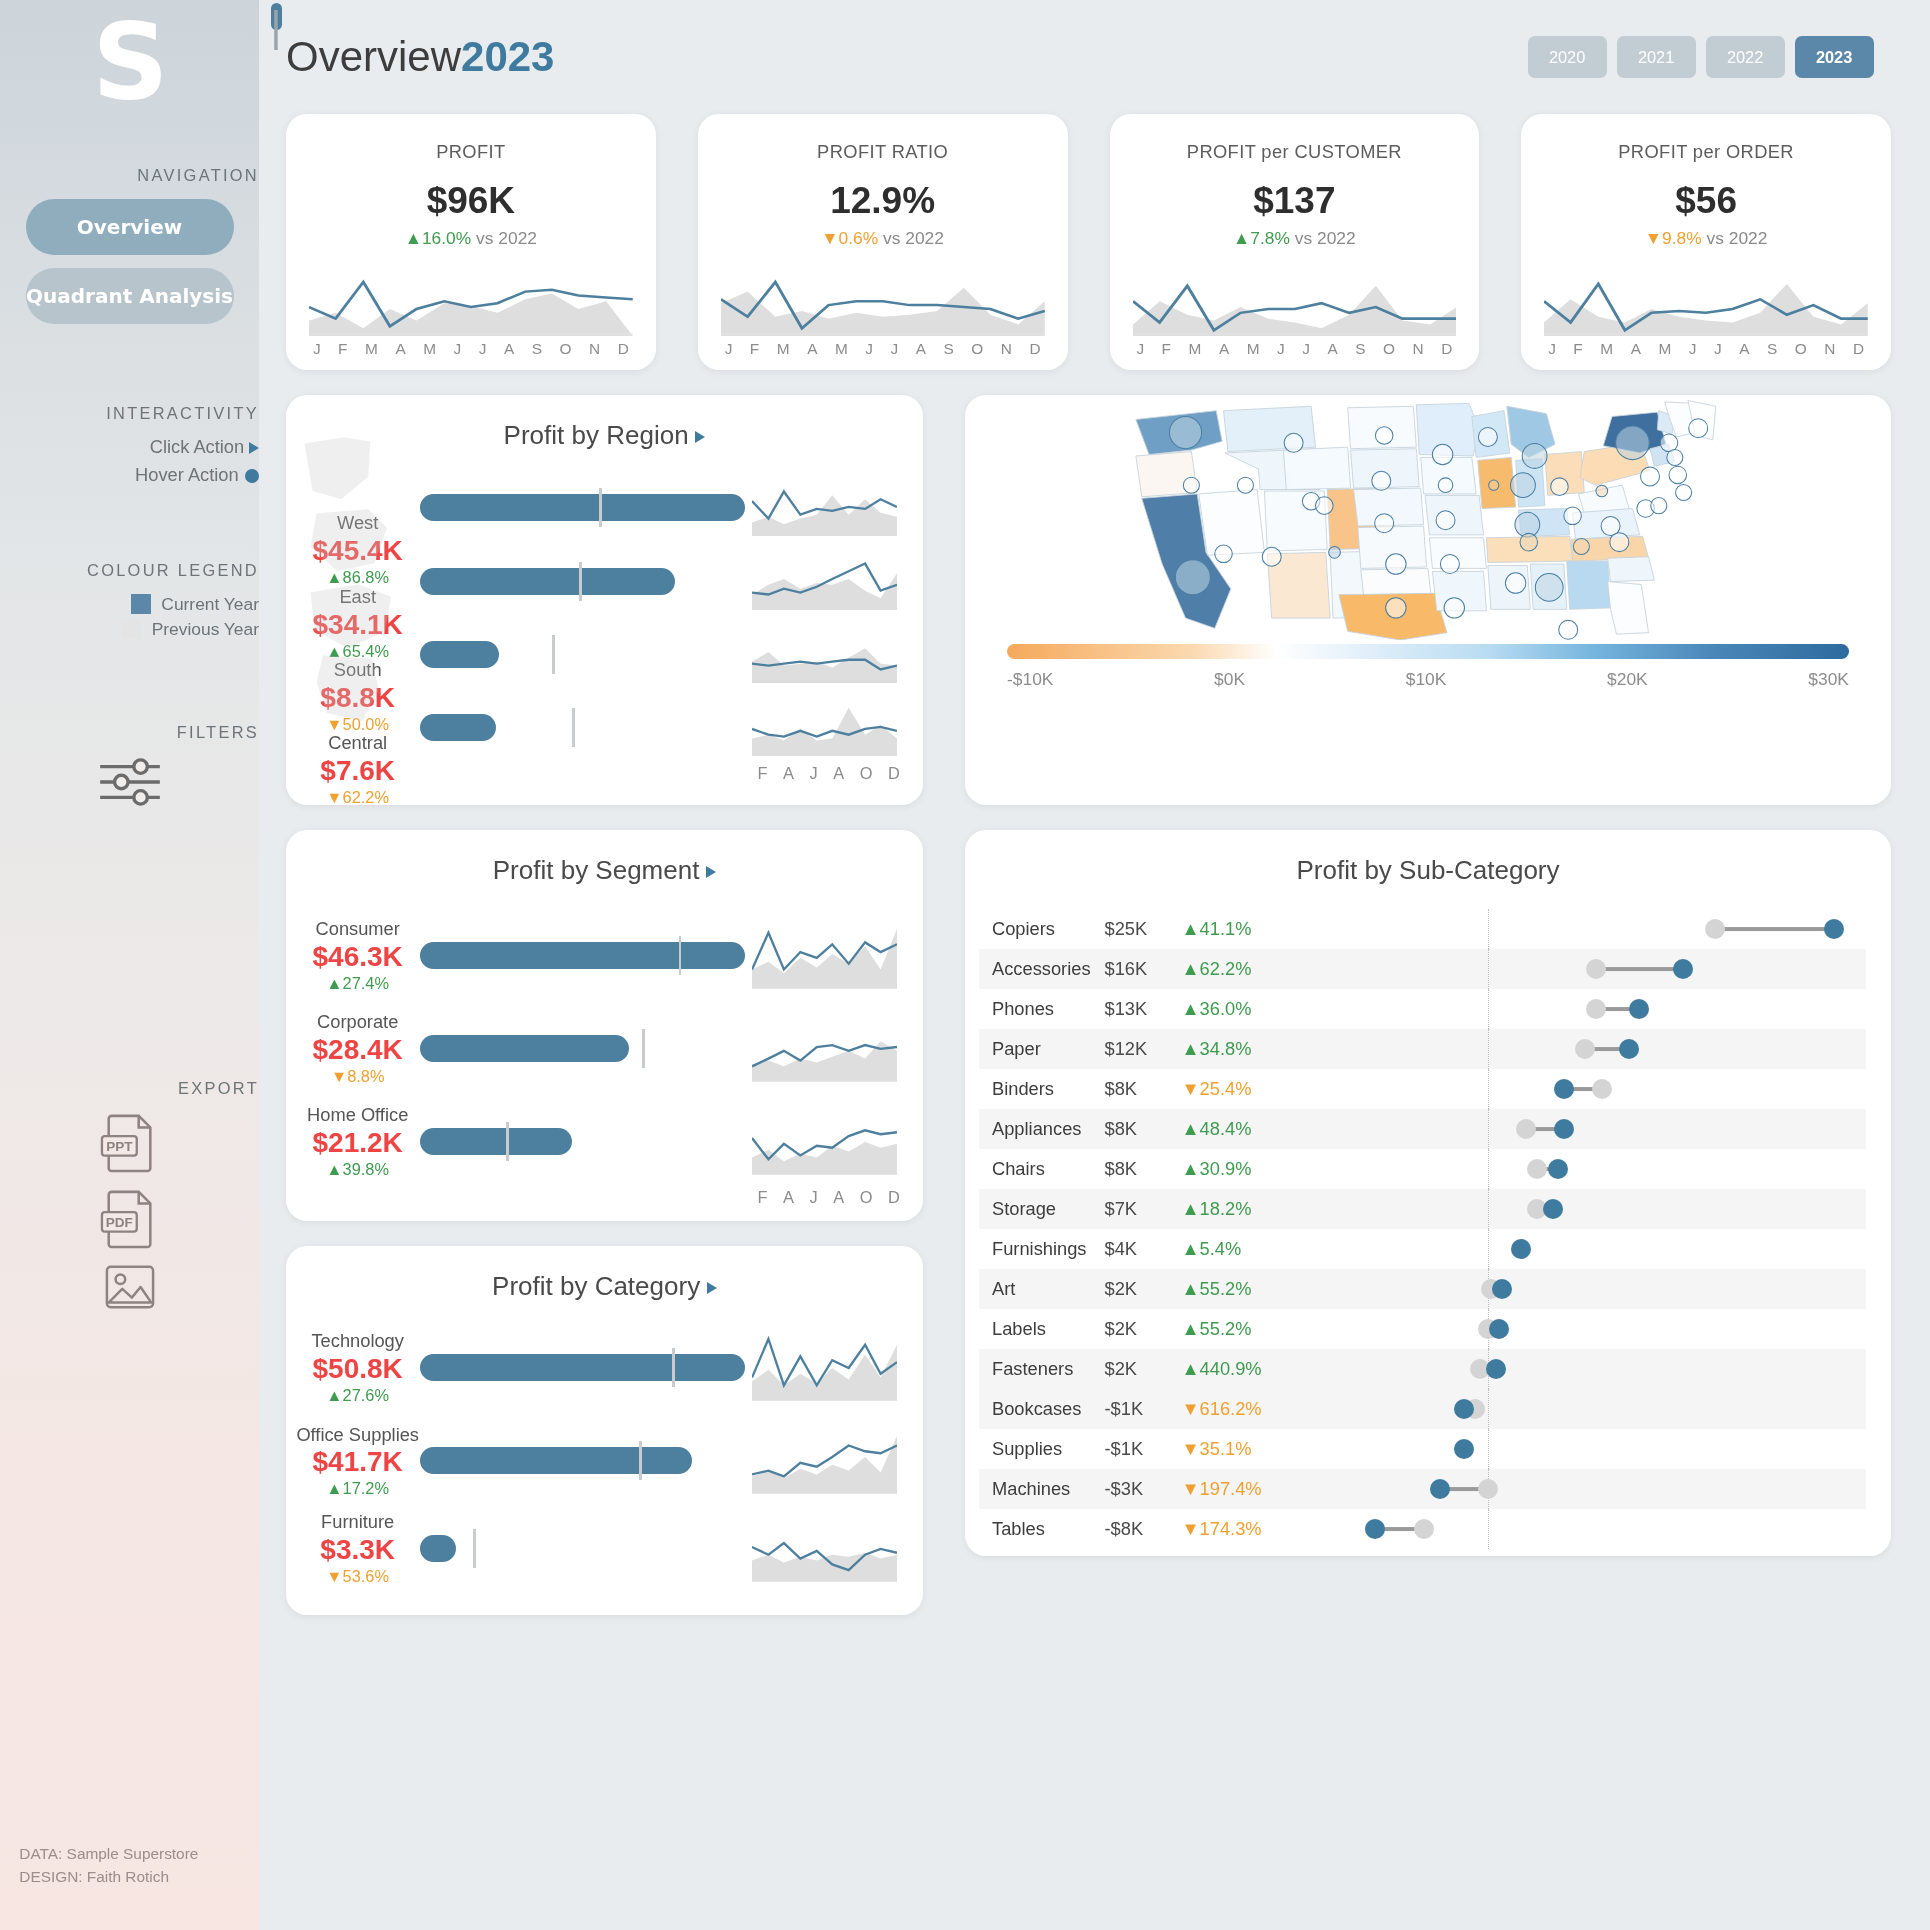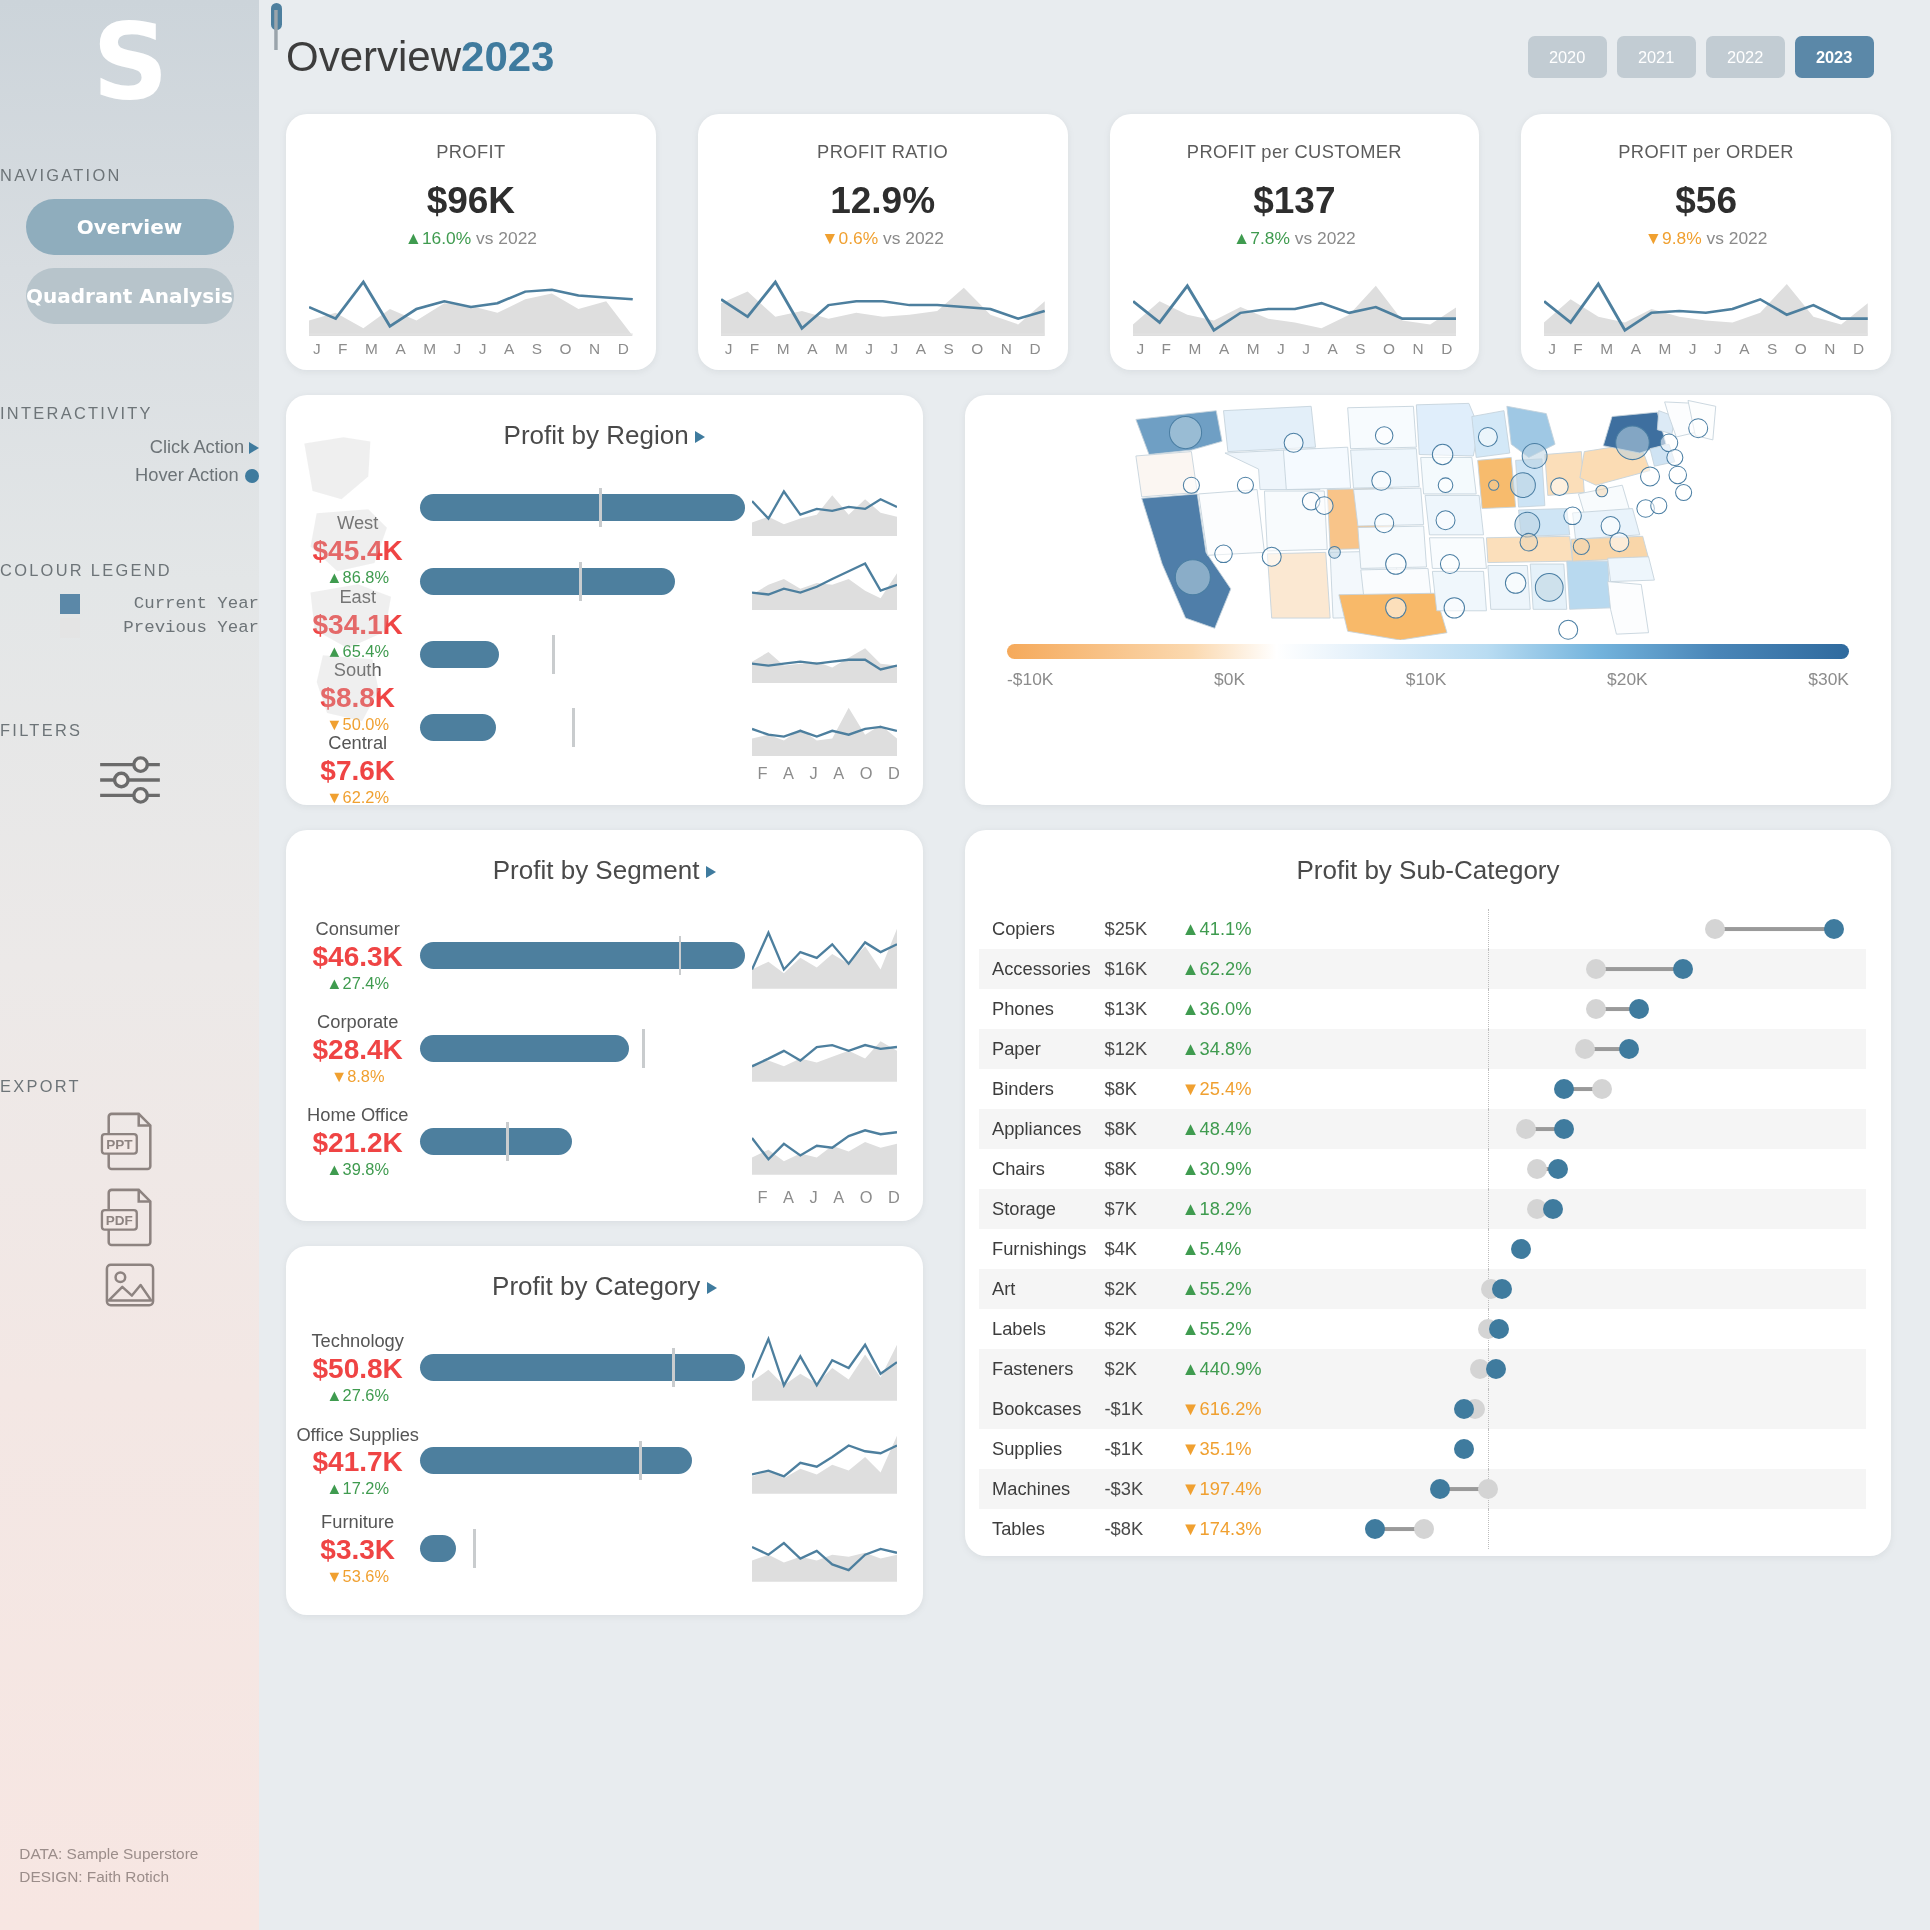--- a/index.html
+++ b/index.html
@@ -18,21 +18,21 @@
     background: linear-gradient(180deg, #ccd4da 0%, #d8dde1 14%, #e3e6e7 30%, #ece9e8 50%, #f3e7e4 72%, #f7e6e2 100%);
     position: relative;
   }
   .logo { text-align: center; padding-top: 9.7px; }
   .logo span {
     font-size: 106px; font-weight: bold; color: #ffffff;
     line-height: 1; font-family: "DejaVu Sans", sans-serif;
     letter-spacing: -1.9px;
   }
   .side-head {
-    text-align: left; color: #6d7478; font-size: 16.4px;
+    text-align: right; color: #6d7478; font-size: 16.4px;
     letter-spacing: 2.3px; margin-top: 9.7px; margin-bottom: 13.5px;
     font-family: "Liberation Sans", sans-serif;
   }
   .nav-btn {
     display: block; margin: 0 auto 13.5px auto; width: 208px; height: 56px;
     border-radius: 29px; color: #ffffff; font-size: 20px; font-weight: bold;
     line-height: 56px; text-align: center; border: none; cursor: pointer;
     font-family: "DejaVu Sans", sans-serif;
   }
   .nav-btn.active { background: #8fadbd; }
@@ -45,23 +45,23 @@
   .tri-right {
     display: inline-block; width: 0; height: 0; vertical-align: middle;
     border-left: 10.6px solid #3f7b9e; border-top: 6.8px solid transparent;
     border-bottom: 6.8px solid transparent; margin-left: 4.8px;
   }
   .dot-blue {
     display: inline-block; width: 14.5px; height: 14.5px; border-radius: 50%;
     background: #3f7b9e; vertical-align: middle; margin-left: 5.8px;
   }
   .legend-row {
-    display: flex; align-items: center; justify-content: space-between;
+    display: flex; align-items: center; justify-content: flex-end;
     margin: 0 0 3.9px 60px; color: #6d7478; font-size: 17.4px;
-    font-family: Liberation Mono, monospace;
+    font-family: Liberation Sans, sans-serif;
   }
   .sw { width: 20px; height: 20px; margin-right: 10.6px; flex: 0 0 20px; }
   .sw.cur { background: #5b88a8; }
   .sw.prev { background: #e4e4e4; }
 
   .filter-ico { display: block; margin: 13.5px auto 0 auto; }
   .export-ico { display: block; margin: 0 auto 13.5px auto; }
 
   .footer {
     position: absolute; left: 19.3px; bottom: 42px;

